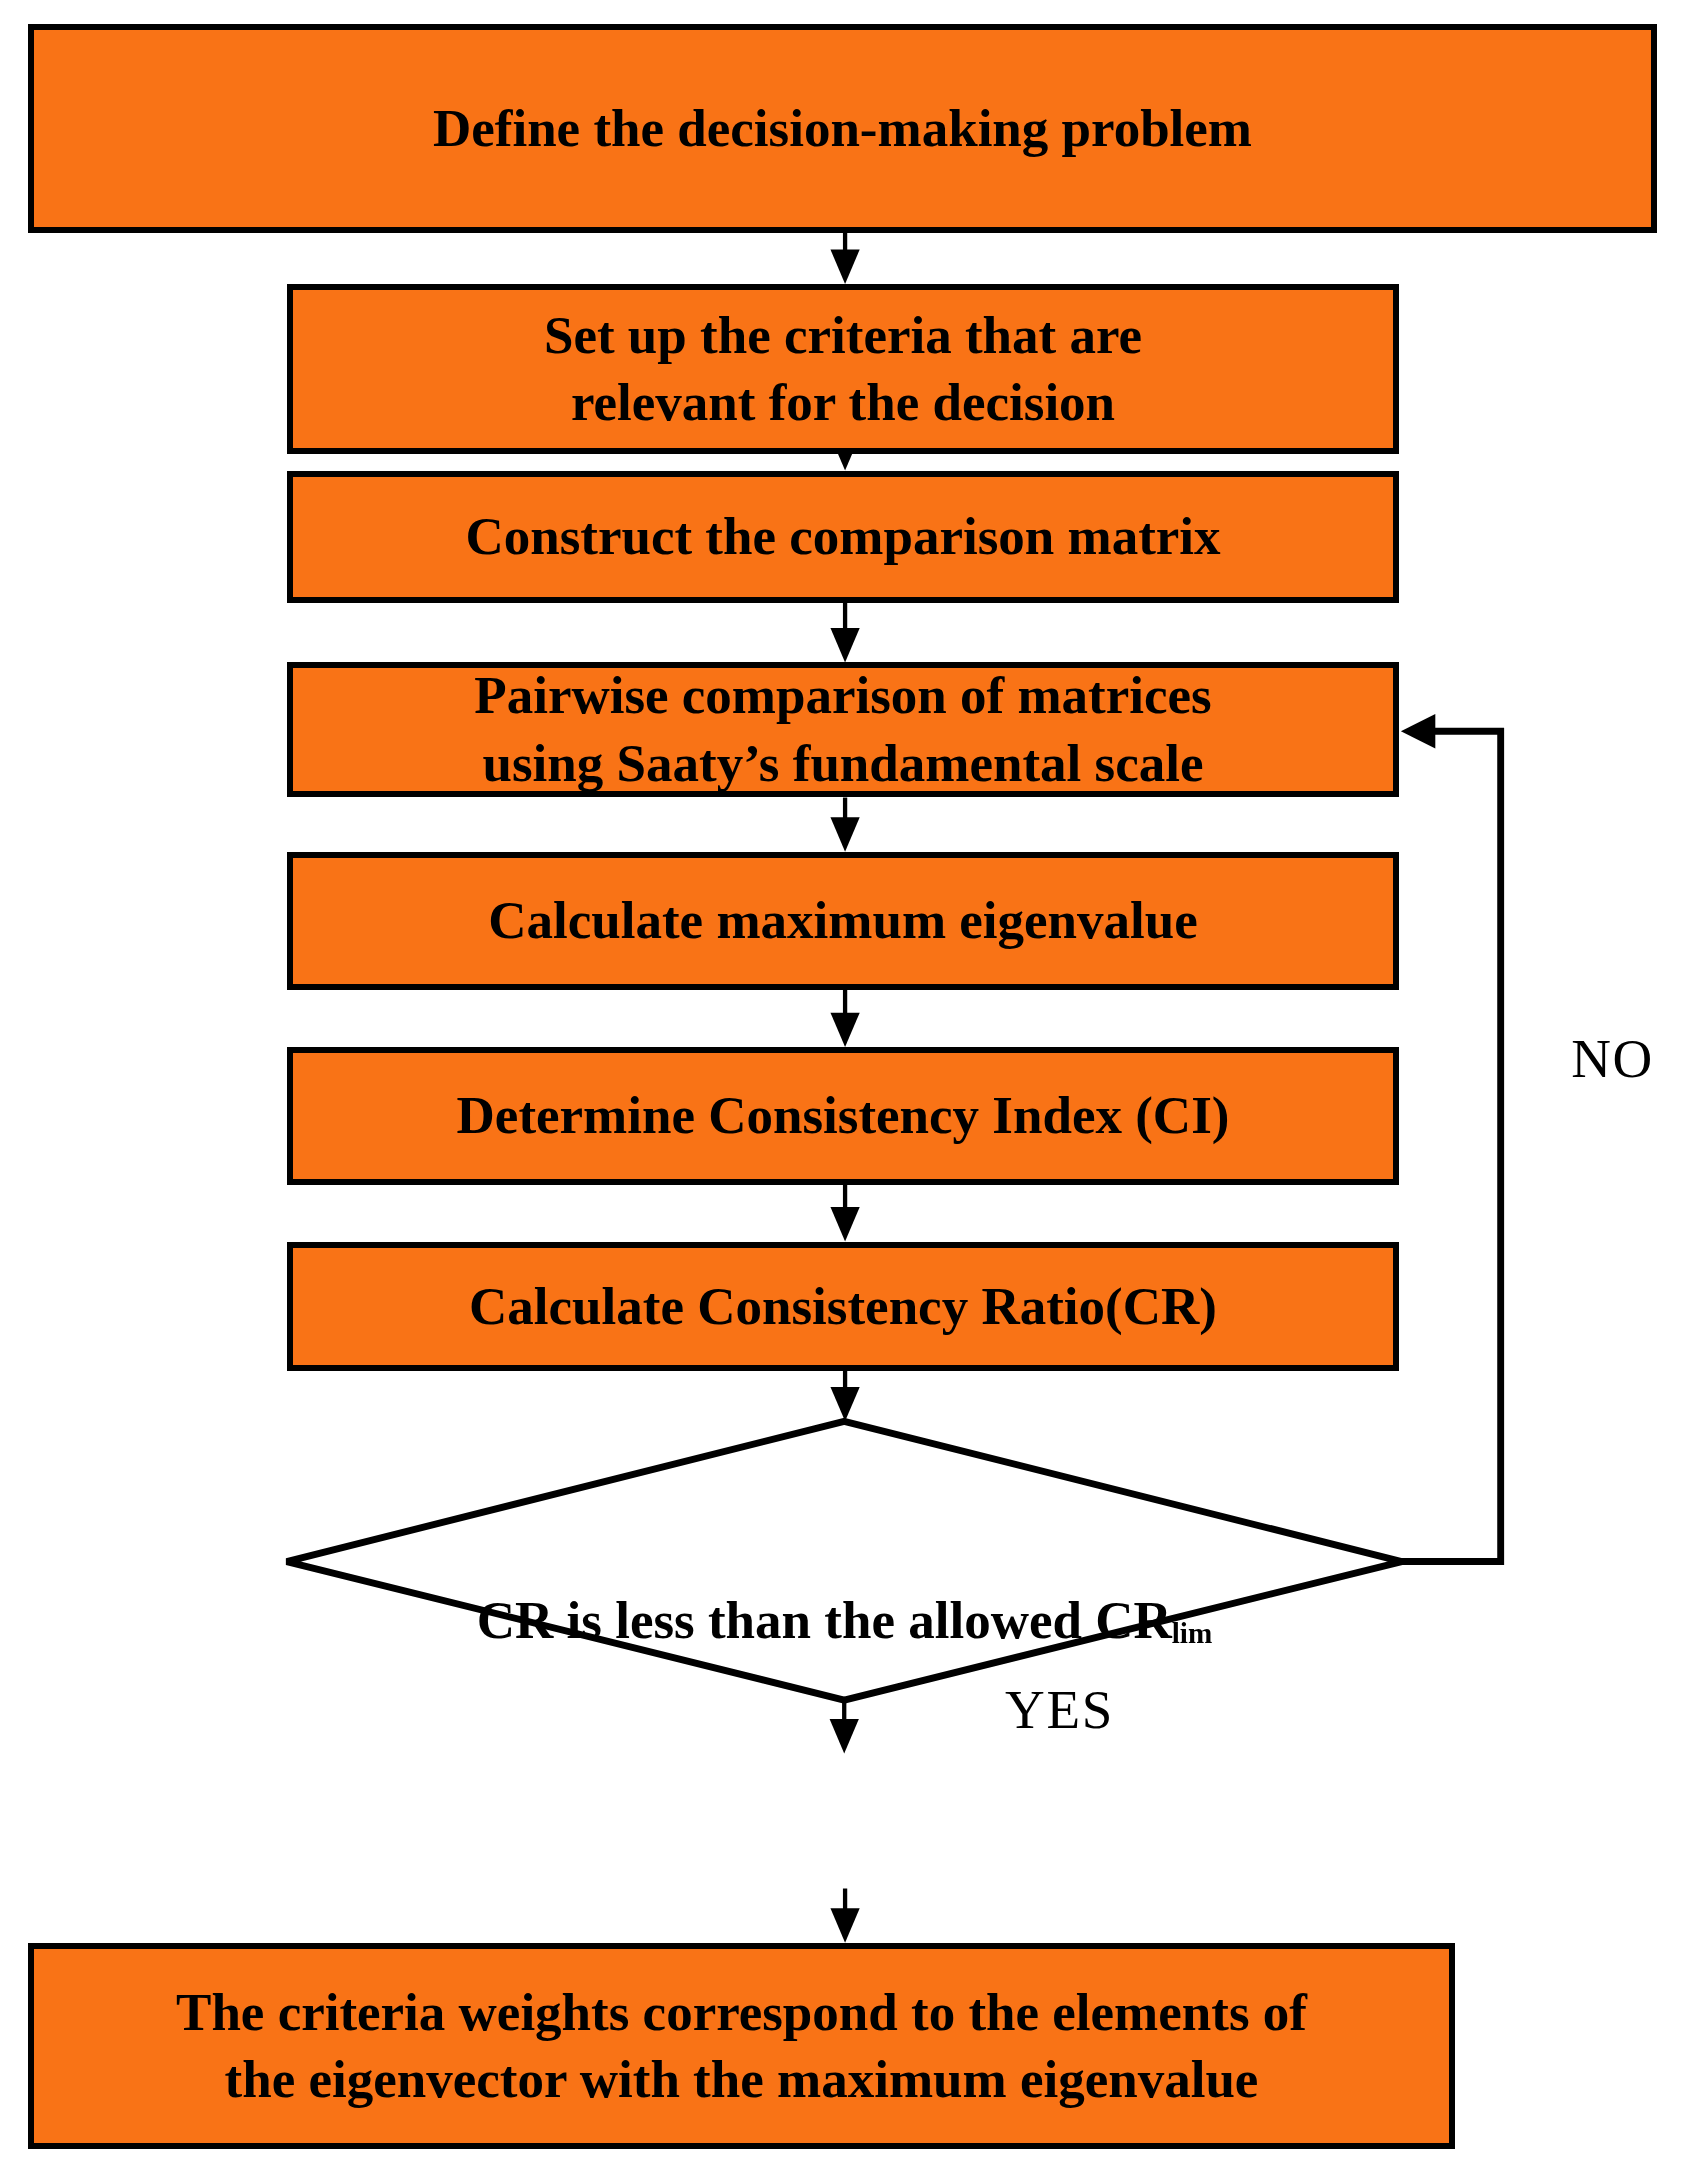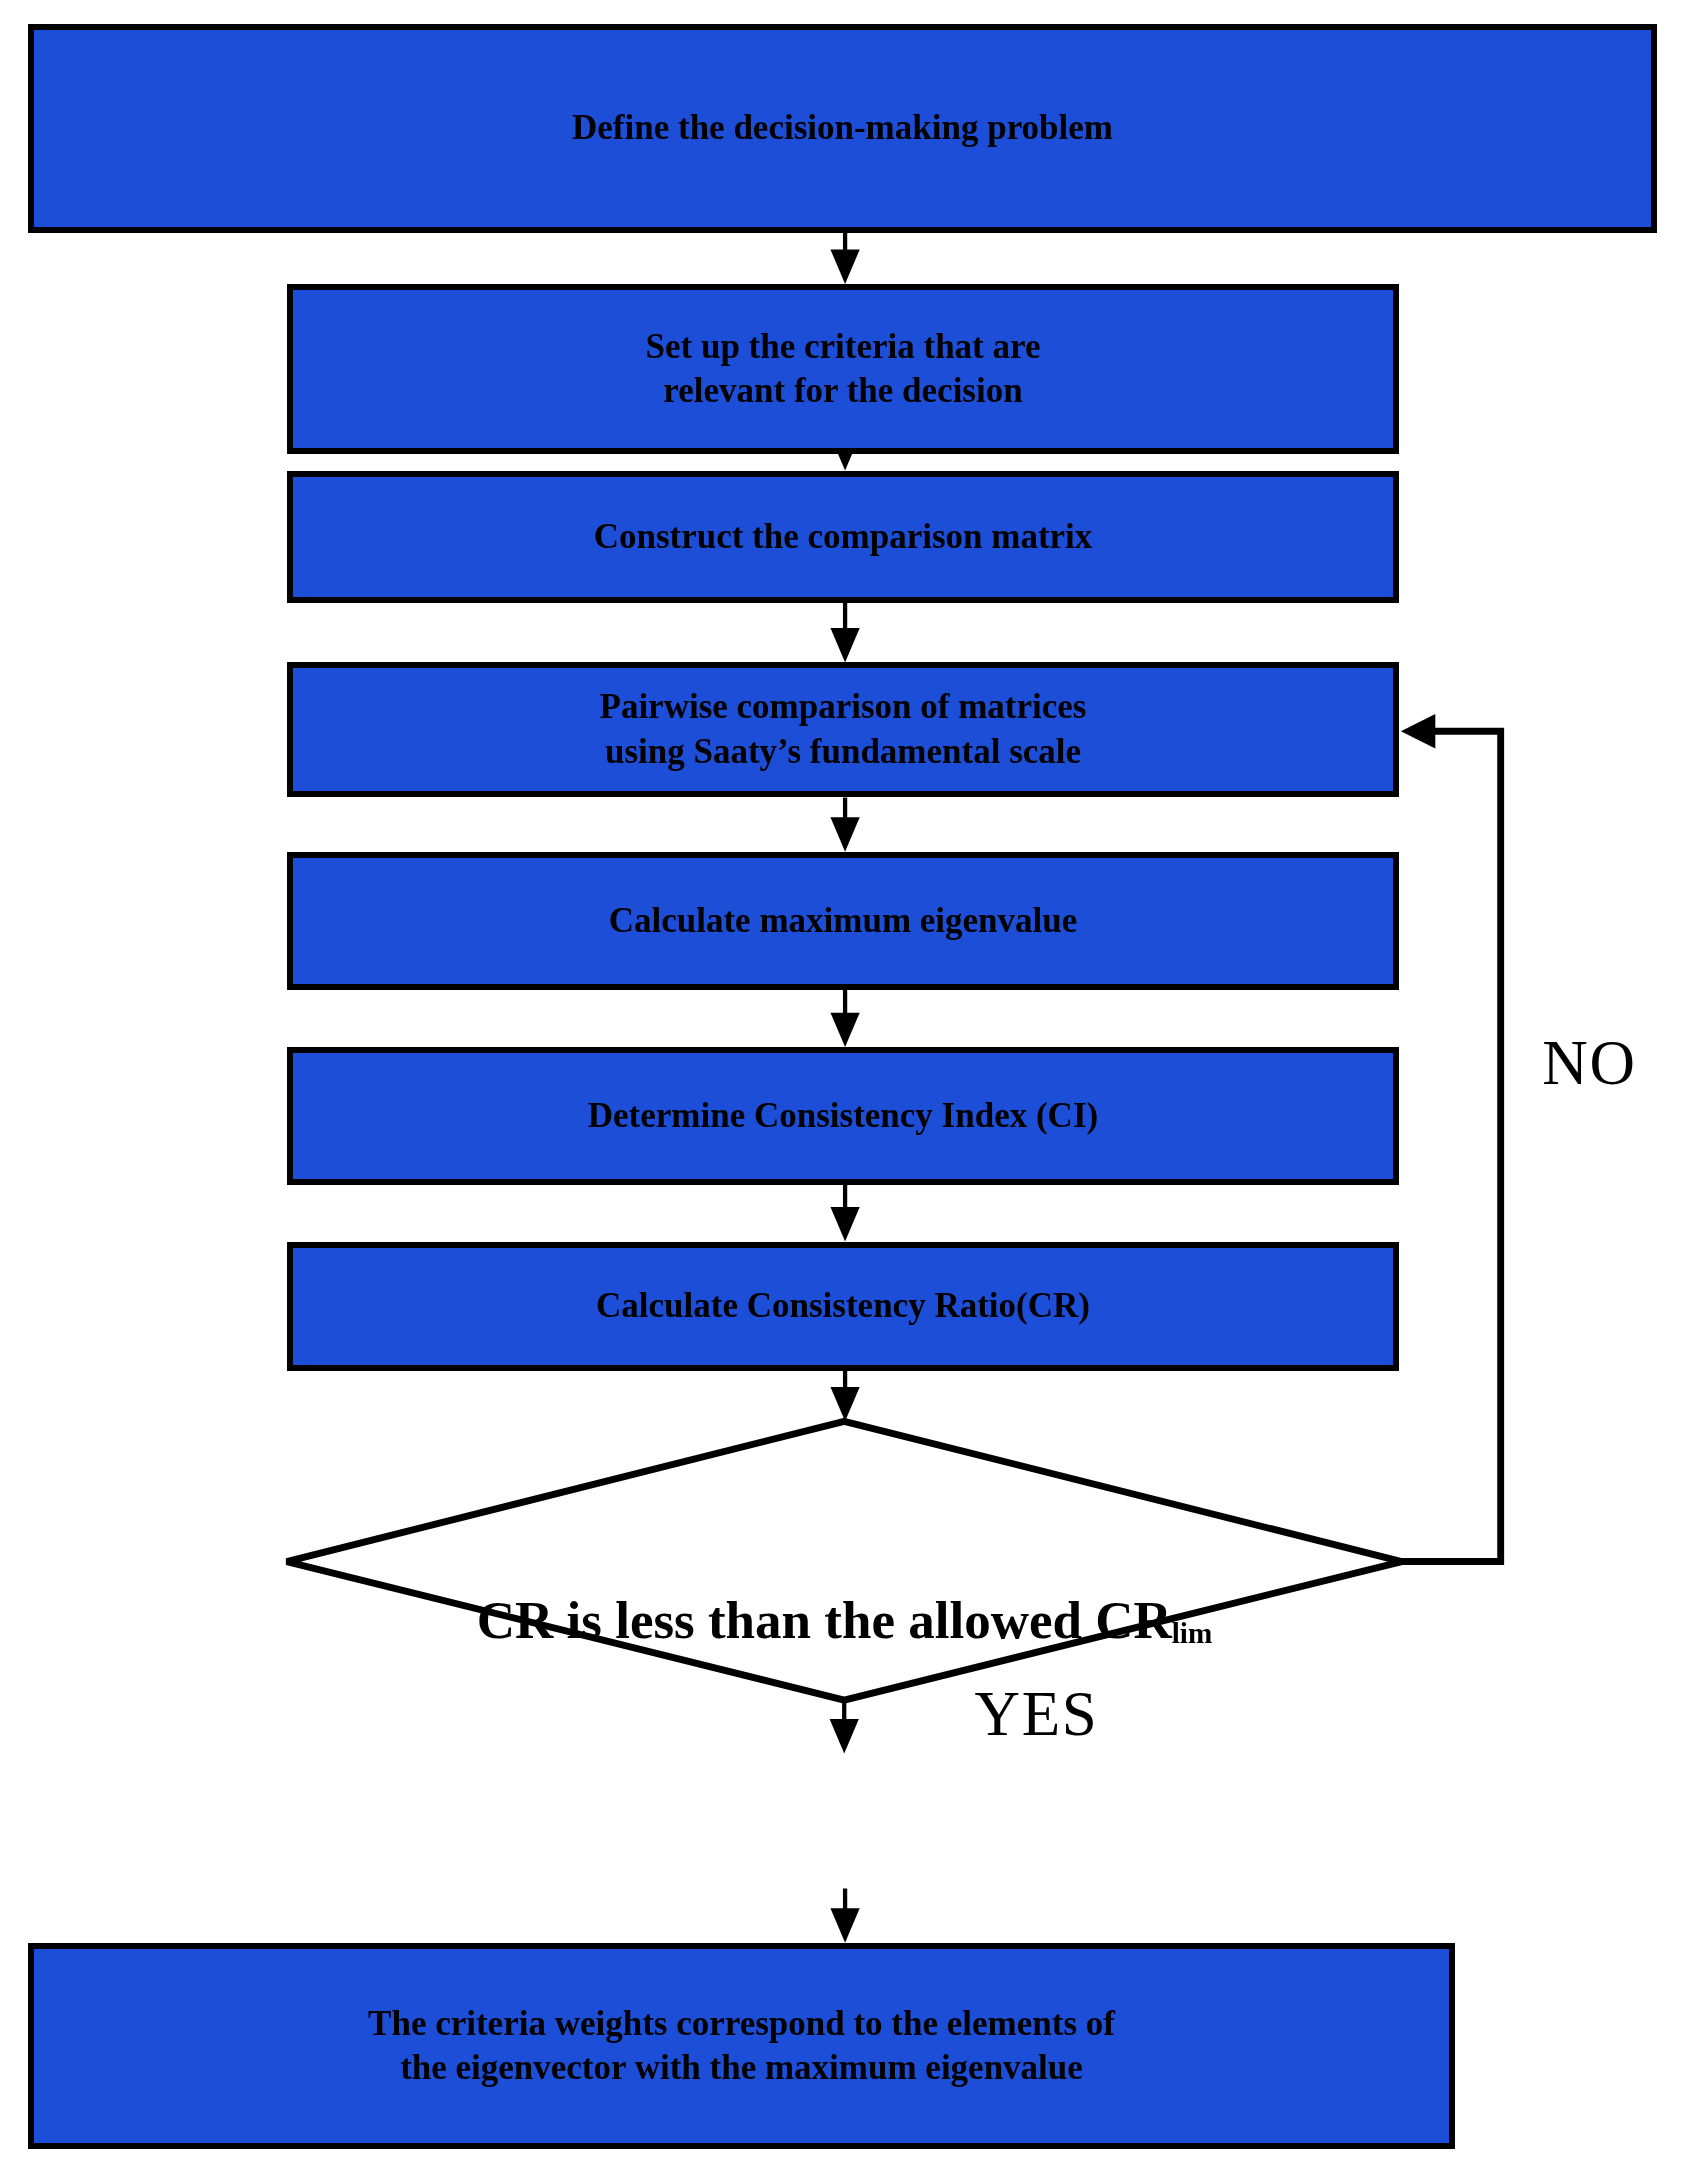--- a/index.html
+++ b/index.html
@@ -10,27 +10,27 @@
     background: #ffffff;
     font-family: "Liberation Serif", "DejaVu Serif", serif;
     color: #000000;
     overflow: hidden;
   }
   svg.lines { position: absolute; left: 0; top: 0; width: 1685px; height: 2175px; }
   .node {
     position: absolute;
     box-sizing: border-box;
     border: 6px solid #000000;
-    background: #1d4ed8;
+    background: #f97316;
     display: flex;
     align-items: center;
     justify-content: center;
     text-align: center;
     font-weight: bold;
-    font-size: 35px;
+    font-size: 53px;
     line-height: 1.27;
     white-space: pre-line;
     padding: 0 17px;
   }
   .diamond-text {
     position: absolute;
     display: flex;
     align-items: center;
     justify-content: center;
     text-align: center;
@@ -38,23 +38,23 @@
     font-size: 53px;
     pointer-events: none;
   }
   .diamond-text sub {
     font-size: 0.55em;
     line-height: 0;
     vertical-align: -0.18em;
   }
   .edge-label {
     position: absolute;
-    font-size: 63px;
+    font-size: 55px;
     font-weight: normal;
-    text-align: center;
+    text-align: right;
     letter-spacing: 1.7px;
   }
 </style>
 </head>
 <body>
 
 <div class="canvas">
 
   <svg class="lines" viewBox="0 0 1958 2528" fill="none" stroke="#000000">
 

